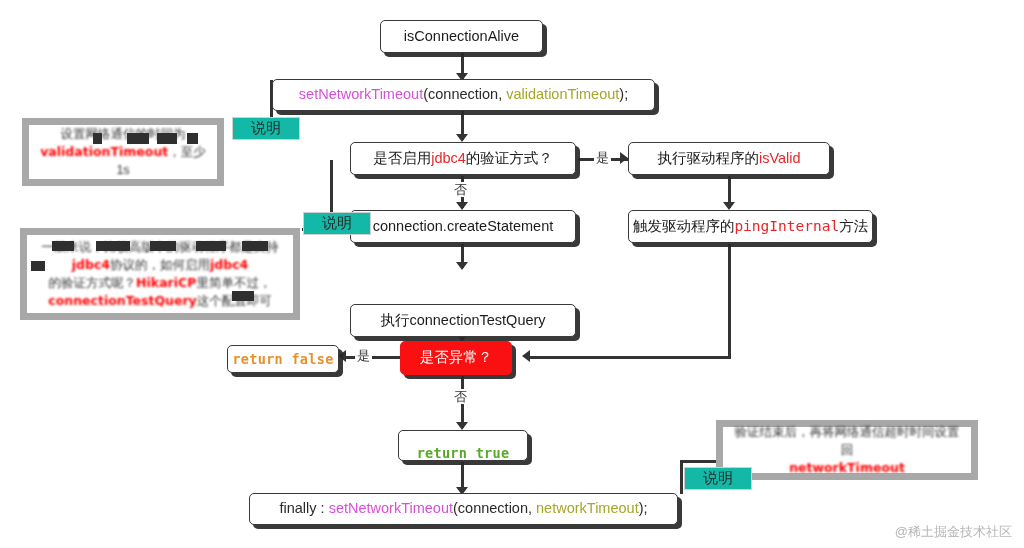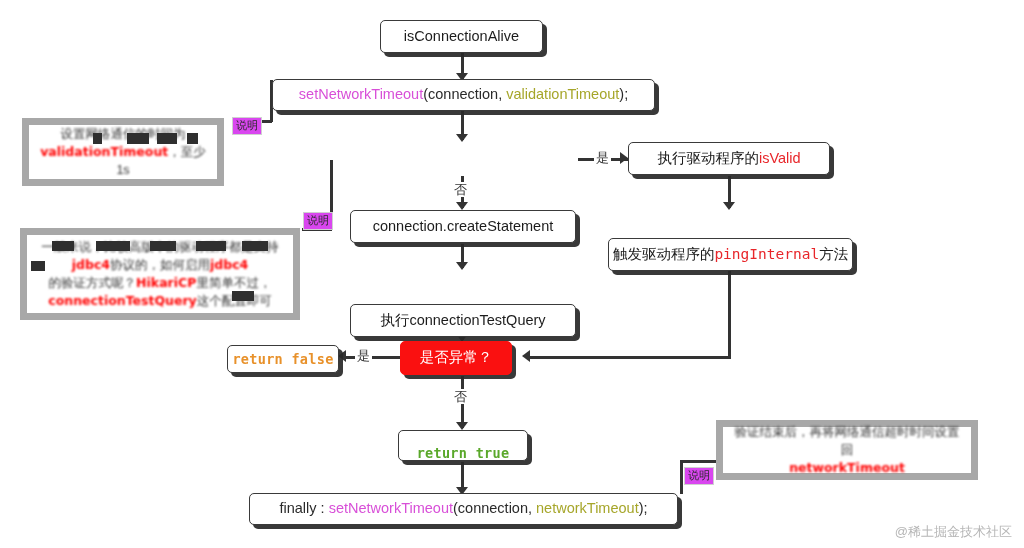--- a/index.html
+++ b/index.html
@@ -78,23 +78,23 @@
   }
   
   .note-body { filter: blur(0.9px) contrast(1.15); }
   .note-body .kw { color: #ee1111; font-weight: bold; font-family: "DejaVu Sans","Liberation Sans",sans-serif; }
 
   
   .redbar { position: absolute; background: #2f2f2f; z-index: 5; }
 
   .shuoming {
     position: absolute; z-index: 7;
-    background: #d946ef; border: 1px solid #d0d0d0;
-    font-size: 11px; color: #2b2b2b;
-    padding: 1px 3px; line-height: 1.25;
+    background: #14b8a6; border: 1px solid #d0d0d0;
+    font-size: 15px; color: #2b2b2b;
+    padding: 1px 18px; line-height: 1.25;
   }
 
   .watermark {
     position: absolute; right: 12px; bottom: 7px;
     font-size: 13px; color: #b6b6b6; z-index: 9;
     filter: blur(0.4px);
   }
 </style>
 </head>
 <body>
@@ -147,32 +147,37 @@
   <div class="node" style="left:380px; top:20px; width:163px; height:33px;">
     <span>isConnectionAlive</span>
   </div>
 
   <div class="node" style="left:272px; top:79px; width:383px; height:32px;">
     <span>
       <span class="t-fn">setNetworkTimeout</span><span class="t-plain">(connection, </span><span class="t-var">validationTimeout</span><span class="t-plain">);</span>
     </span>
   </div>
 
+  <div class="node" style="left:350px; top:142px; width:226px; height:33px;">
+    <span>
+      <span>是否启用</span><span class="t-red">jdbc4</span><span>的验证方式？</span>
+    </span>
+  </div>
 
   <div class="node" style="left:628px; top:142px; width:202px; height:33px;">
     <span>
       <span>执行驱动程序的</span><span class="t-red">isValid</span>
     </span>
   </div>
 
   <div class="node" style="left:350px; top:210px; width:226px; height:33px;">
     <span>connection.createStatement</span>
   </div>
 
-  <div class="node" style="left:608px; top:210px; width:245px; height:33px;margin-top:28px;">
+  <div class="node" style="left:628px; top:210px; width:245px; height:33px;">
     <span>
       <span>触发驱动程序的</span><span class="t-redm">pingInternal</span><span>方法</span>
     </span>
   </div>
 
   <div class="node" style="left:350px; top:268px; width:226px; height:33px;margin-top:36px;">
     <span>执行connectionTestQuery</span>
   </div>
 
   <div class="node danger" style="left:400px; top:341px; width:112px; height:34px;">

